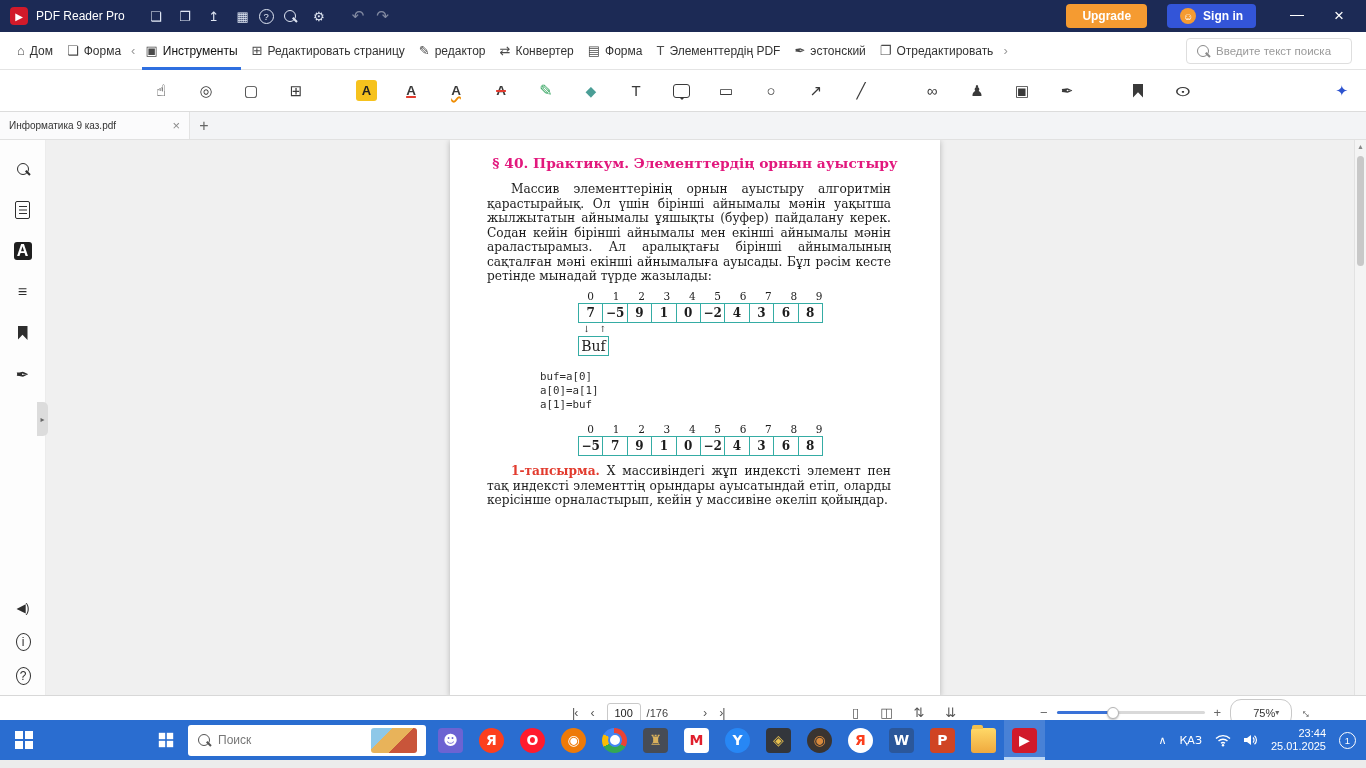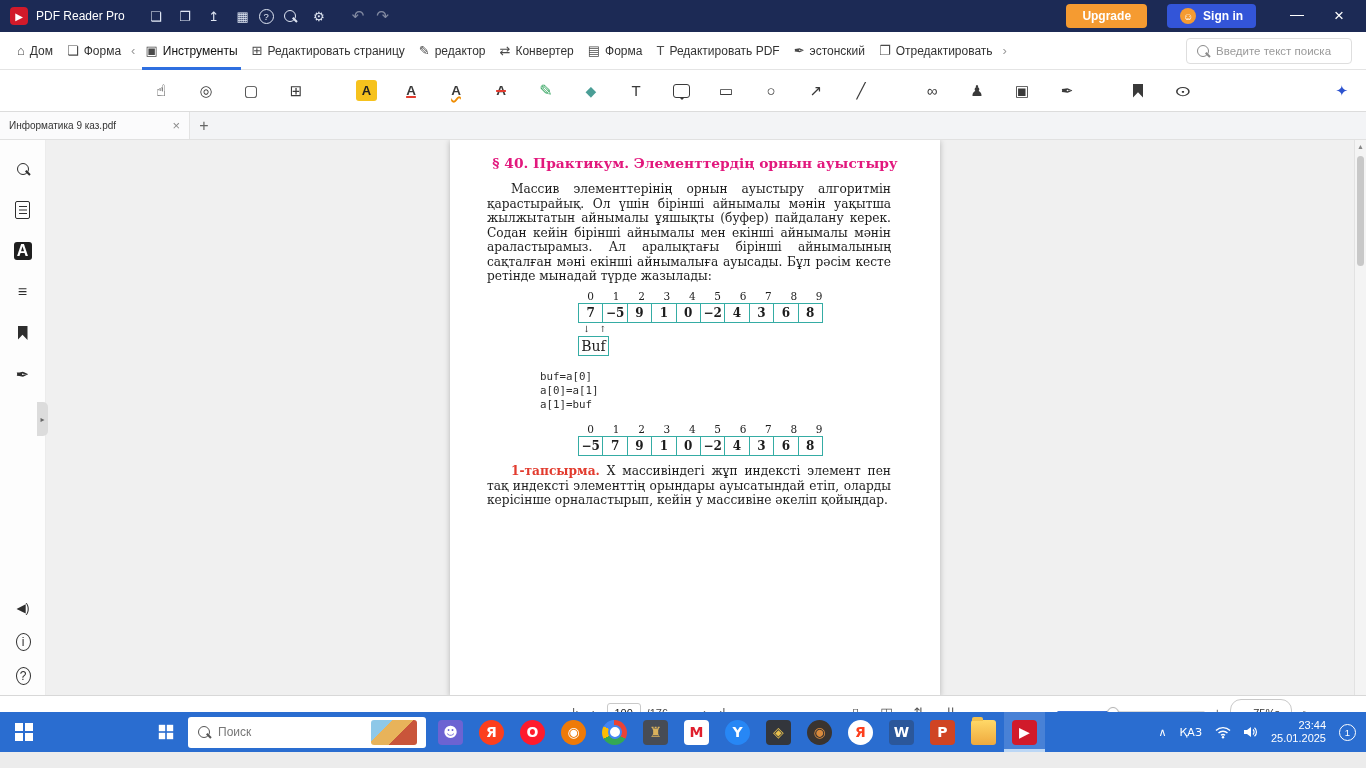--- a/index.html
+++ b/index.html
@@ -104,21 +104,21 @@
 .zoom-group{position:absolute;left:1040px;top:0;height:33px;display:flex;align-items:center;gap:9px;color:#555}
 .zoom-btn{font-size:13px;color:#666}
 .slider{position:relative;width:148px;height:3px;background:#d9d9d9;border-radius:2px}
 .slider-fill{position:absolute;left:0;top:0;bottom:0;width:56px;background:#3a72d8;border-radius:2px}
 .slider-thumb{position:absolute;left:50px;top:-4.5px;width:12px;height:12px;border-radius:50%;background:#fff;border:1px solid #b5b5b5;box-shadow:0 1px 2px rgba(0,0,0,.25)}
 .zoom-select{width:62px;height:28px;border:1px solid #c9c9c9;border-radius:11px;display:flex;align-items:center;justify-content:space-between;padding:0 22px;font-size:11px;color:#333}
 .zoom-caret{font-size:8px;color:#666}
 .expand-btn{font-size:13px;color:#555;transform:rotate(45deg);display:inline-block}
 
 
-.taskbar{position:absolute;left:0;right:0;bottom:16px;height:40px;background:#2a6dd0;display:flex;align-items:center;color:#fff}
+.taskbar{position:absolute;left:0;right:0;bottom:8px;height:40px;background:#2a6dd0;display:flex;align-items:center;color:#fff}
 .start{width:48px;height:40px;display:flex;align-items:center;justify-content:center}
 .winlogo{display:grid;grid-template-columns:8px 8px;grid-template-rows:8px 8px;gap:1.5px}
 .winlogo i{background:#fff;display:block}
 .tiles{margin-left:102px;width:32px;height:40px;display:flex;align-items:center;justify-content:center;transform:scale(.8)}
 .tb-search{margin-left:6px;width:238px;height:31px;background:#fff;border-radius:3px;display:flex;align-items:center;padding:0 9px;gap:7px;color:#555;flex:0 0 auto}
 .tb-search input{border:0;outline:0;font-size:12px;width:105px;color:#444;font-family:inherit}
 .tb-search input::placeholder{color:#777}
 .promo{margin-left:auto;width:46px;height:25px;border-radius:3px;background:linear-gradient(135deg,#8ec8e8 0 30%,#e8b35a 30% 60%,#c9553a 60% 100%)}
 .apps{display:flex;margin-left:4px;height:40px}
 .app{width:41px;height:40px;display:flex;align-items:center;justify-content:center}
@@ -204,21 +204,21 @@
         <span>Конвертер</span>
       </div>
 
       <div class="menu-item">
         <span class="mi-icon">▤</span>
         <span>Форма</span>
       </div>
 
       <div class="menu-item">
         <span class="mi-icon">T</span>
-        <span>Редактировать PDF</span>
+        <span>Элементтердің PDF</span>
       </div>
 
       <div class="menu-item">
         <span class="mi-icon">✒</span>
         <span>эстонский</span>
       </div>
 
       <div class="menu-item">
         <span class="mi-icon">❐</span>
         <span>Отредактировать</span>

